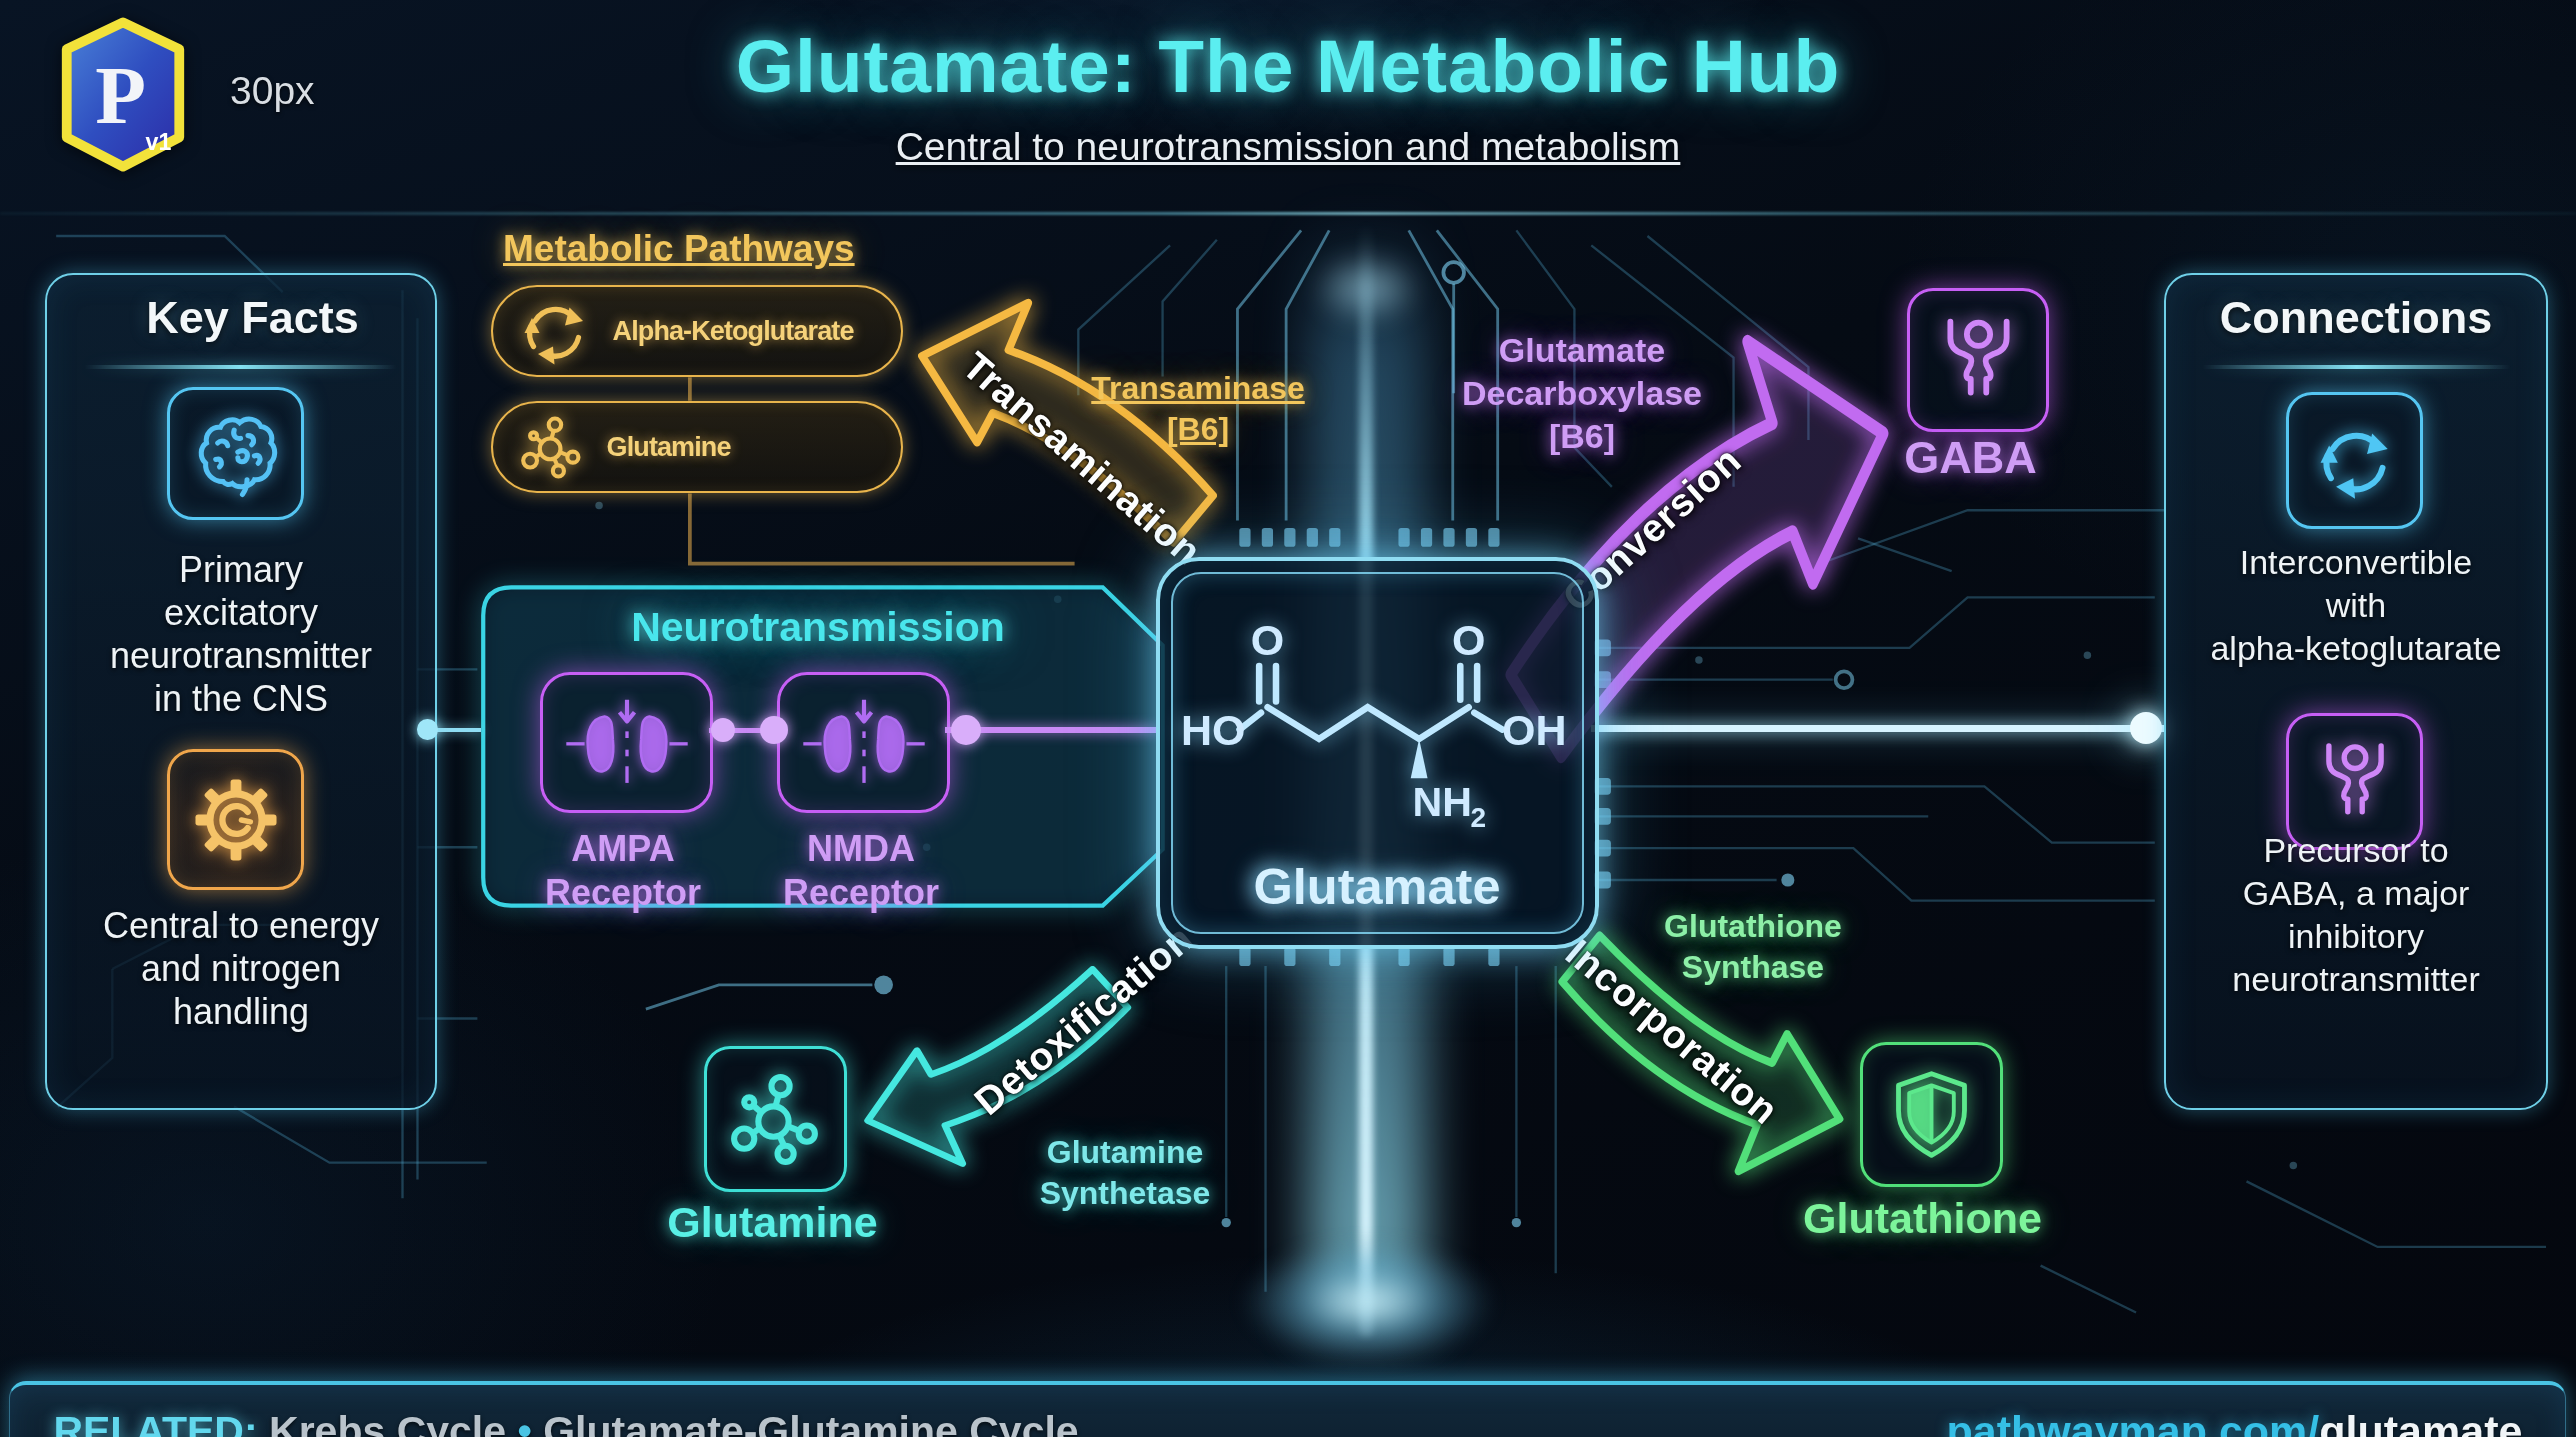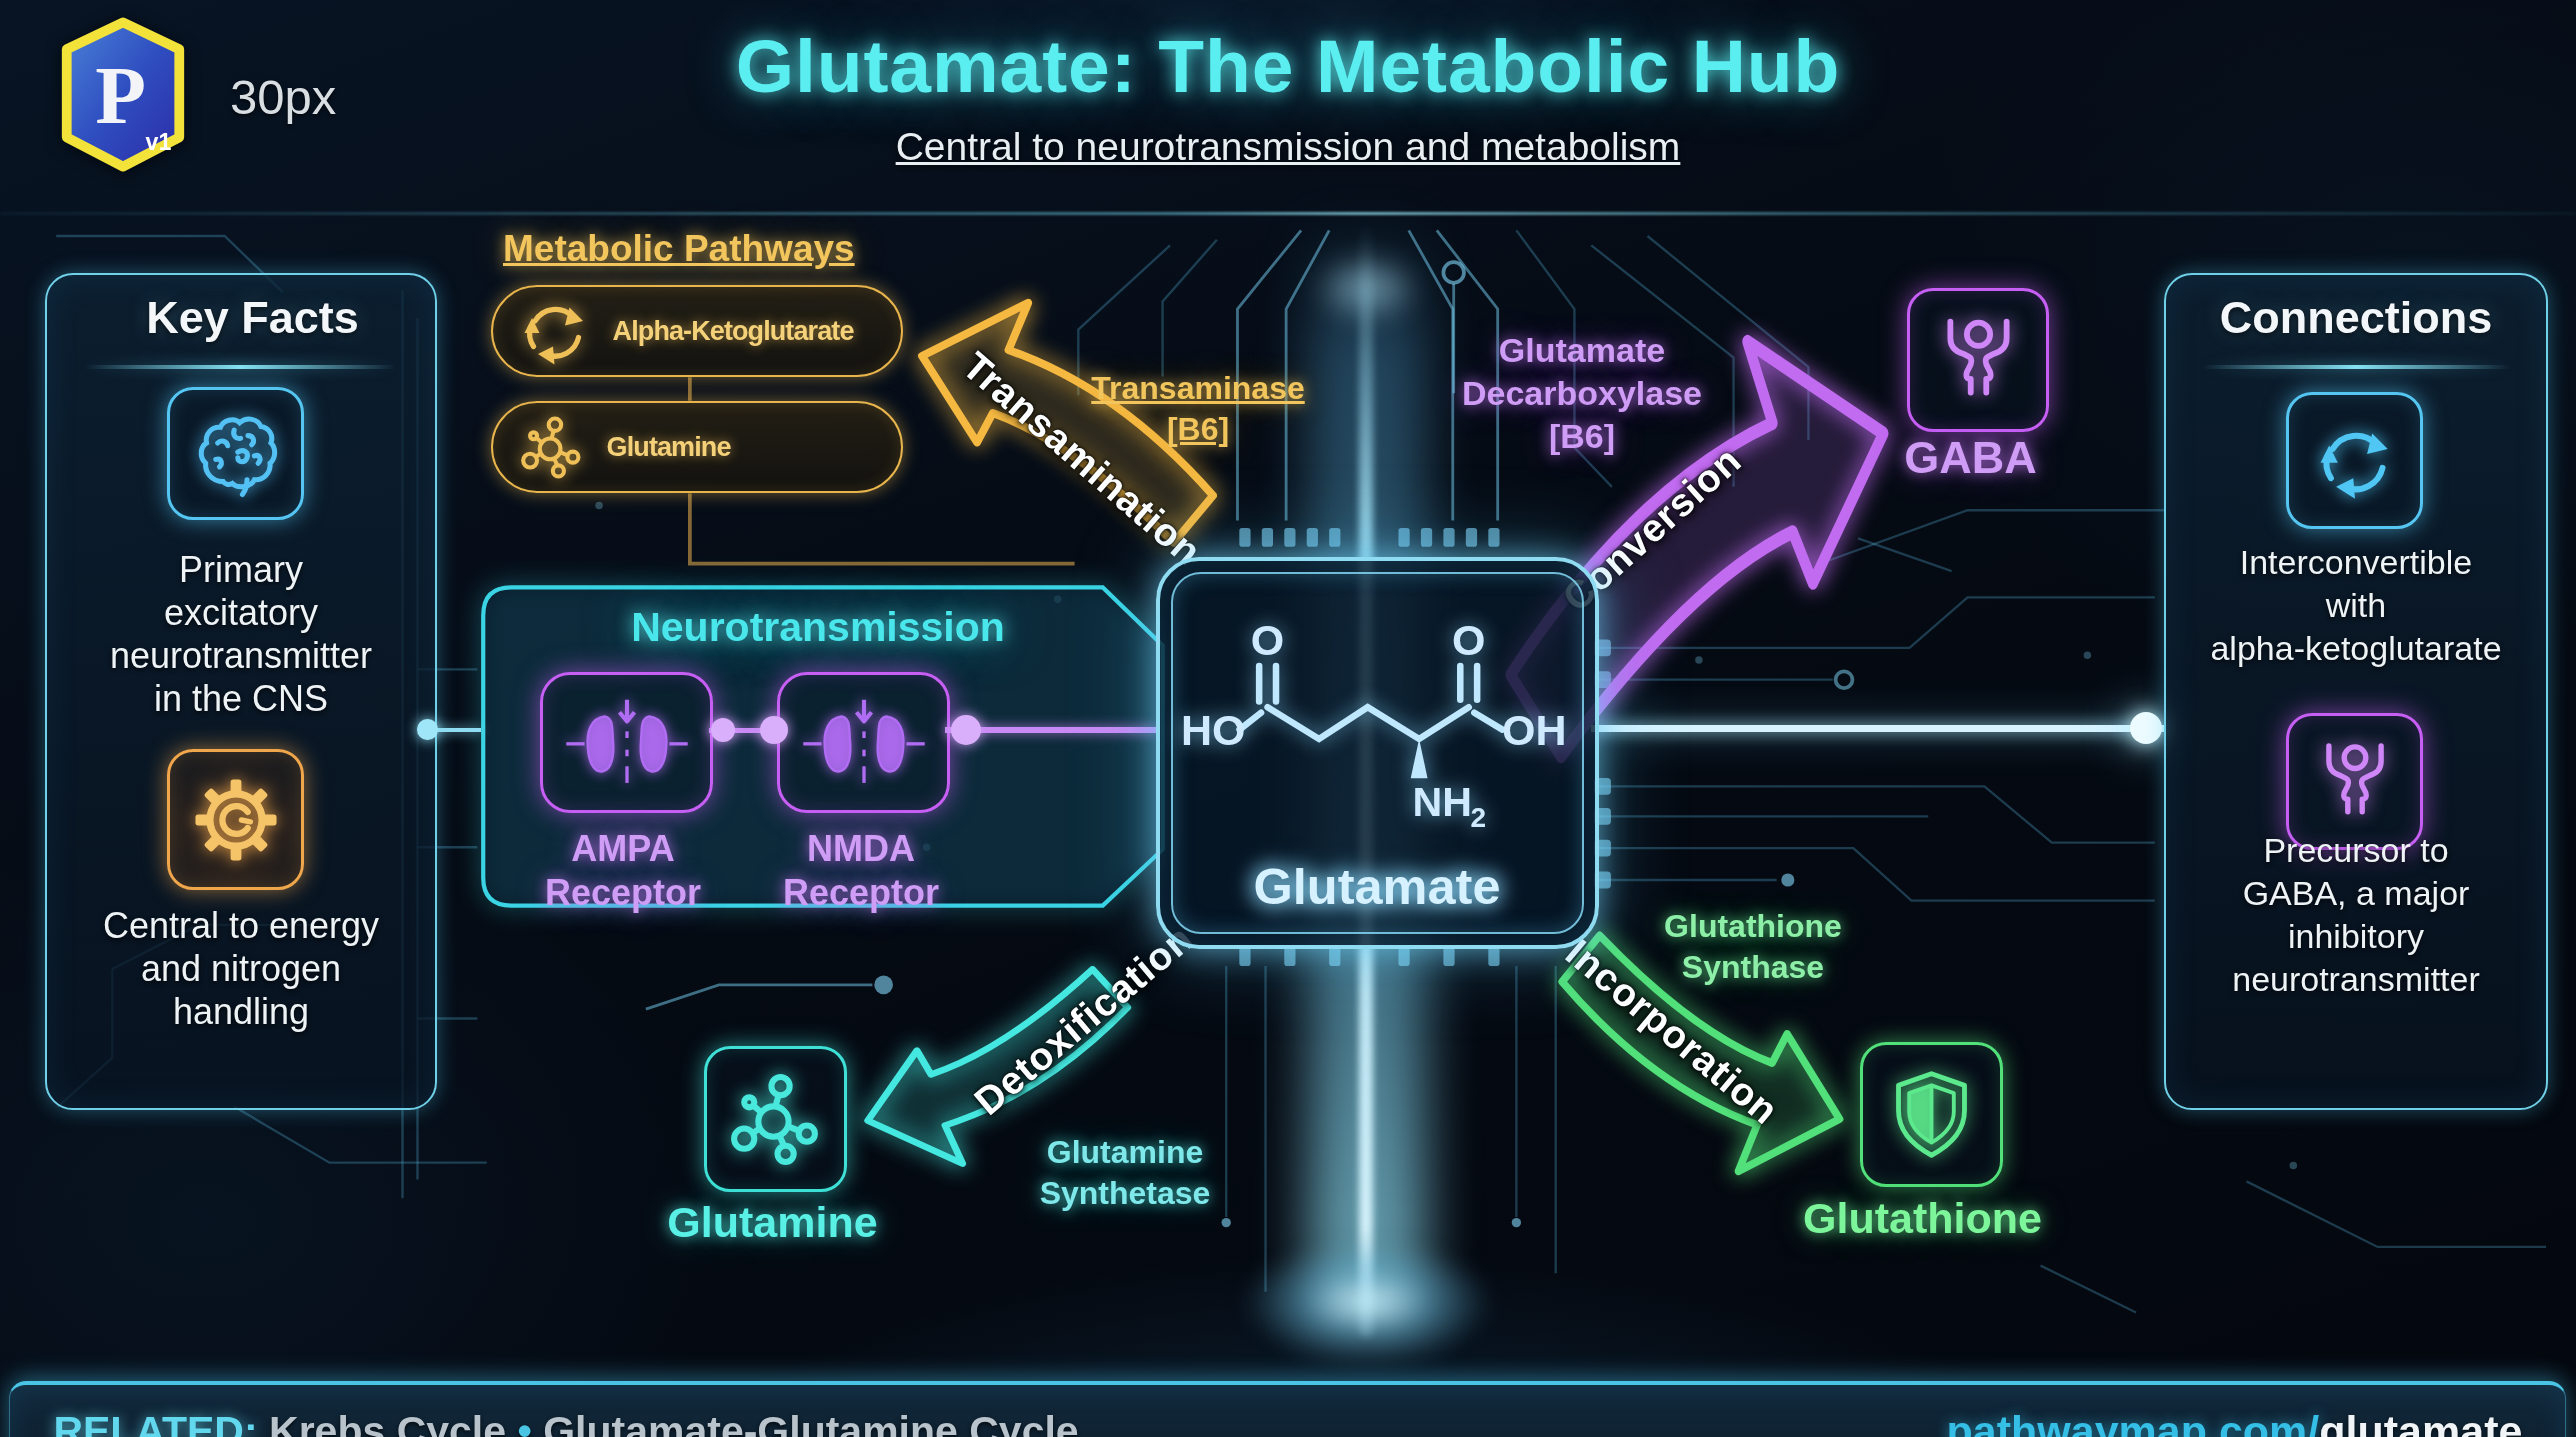--- a/index.html
+++ b/index.html
@@ -85,21 +85,21 @@
     background:linear-gradient(180deg,#12293b,#0b1c2b);
     border:1.9px solid rgba(90,200,240,.45);border-top:4.7px solid #4ac4e4;
     box-shadow:0 -3.7px 22.5px rgba(70,190,230,.45), inset 0 0 28px rgba(30,90,130,.3);margin-top:48px;}
   .footer-left{font-size:41px;font-weight:bold;color:#b9c3cb;text-shadow:0 1.9px 4.7px rgba(0,0,0,.7);}
   .footer-left .rel{color:#62d8ee;text-shadow:0 0 13px rgba(98,216,238,.7);}
   .footer-left .sep{color:#4ac4e4;}
   .footer-right{font-size:43px;font-weight:bold;text-shadow:0 1.9px 4.7px rgba(0,0,0,.7);}
   .footer-right .pre{color:#35bfe6;text-shadow:0 0 13px rgba(53,191,230,.6);}
   .footer-right .suf{color:#f0f4f7;}
 
-  .size-label{left:230px;top:69px;font-size:49px;color:#d9dee3;text-shadow:0 1.9px 4.7px rgba(0,0,0,.7);}
+  .size-label{left:230px;top:69px;font-size:39px;color:#d9dee3;text-shadow:0 1.9px 4.7px rgba(0,0,0,.7);}
 </style>
 </head>
 <body>
 
 <div class="canvas">
 
   <svg width="0" height="0" style="position:absolute">
     <defs>
       <path id="blockArrow" d="M 10 62 L 118 8 L 98 56 Q 210 95 306 204 L 266 252 Q 165 150 82 120 L 66 150 Z" stroke="currentColor" stroke-width="8" stroke-linejoin="round" fill="currentColor" fill-opacity="0.09"></path>
       <g id="iconCycle" fill="none" stroke="currentColor" stroke-width="7" stroke-linecap="round">

